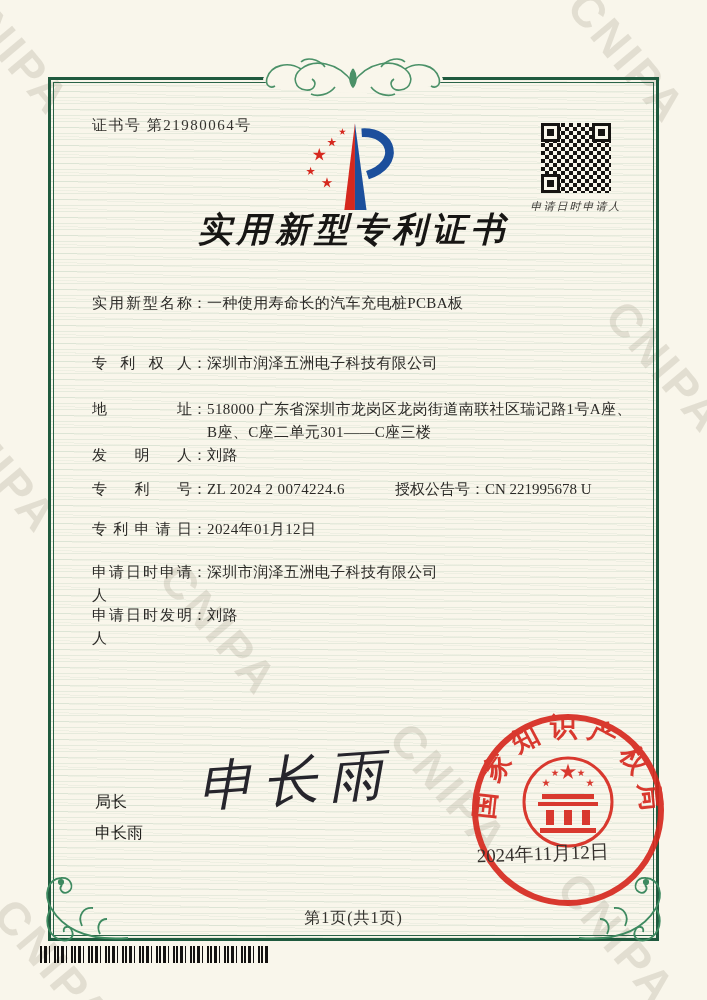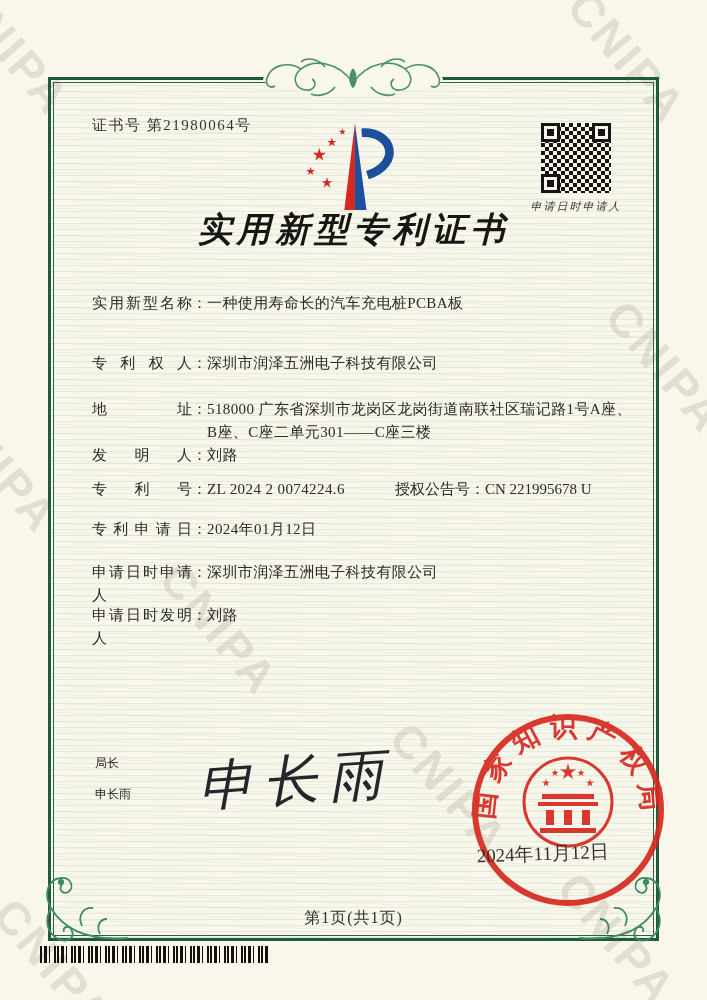--- a/index.html
+++ b/index.html
@@ -52,21 +52,21 @@
   .row{ position:absolute; left:92px; width:545px; font-size:15px; line-height:23px; }
   .lbl{ display:inline-block; width:100px; text-align:justify; text-align-last:justify; vertical-align:top;}
   .colon{ vertical-align:top; }
   .val{ display:inline-block; vertical-align:top; max-width:428px; letter-spacing:0.4px;}
   .col2{ position:absolute; left:303px; top:0; white-space:nowrap;}
 
   .decl{ position:absolute; left:80px; top:674px; width:552px; font-size:13px;
     line-height:26px; letter-spacing:0.6px; font-style:italic; color:#35322c;}
   .decl .l1{ padding-left:26px; }
 
-  .officer{ position:absolute; left:95px; top:748px; font-size:12px; line-height:31px; color:#23221f;}
+  .officer{ position:absolute; left:95px; top:786px; font-size:16px; line-height:31px; color:#23221f;}
   .signature{ position:absolute; left:198px; top:744px; font-size:55px; letter-spacing:10px;
     font-style:italic; font-weight:500; color:#26252c; transform:rotate(-4deg); white-space:nowrap;}
 
   .seal{ position:absolute; left:468px; top:710px; z-index:5; mix-blend-mode:multiply; opacity:0.92;}
 
   .footer{ position:absolute; left:0; right:0; top:908px; text-align:center; font-size:16px; letter-spacing:1px; color:#33322e;}
   .barcode{ position:absolute; left:40px; top:946px; width:228px; height:17px; z-index:6;
     background:repeating-linear-gradient(90deg,
       #141210 0 2px, transparent 2px 4px,
       #141210 4px 7px, transparent 7px 9px,

